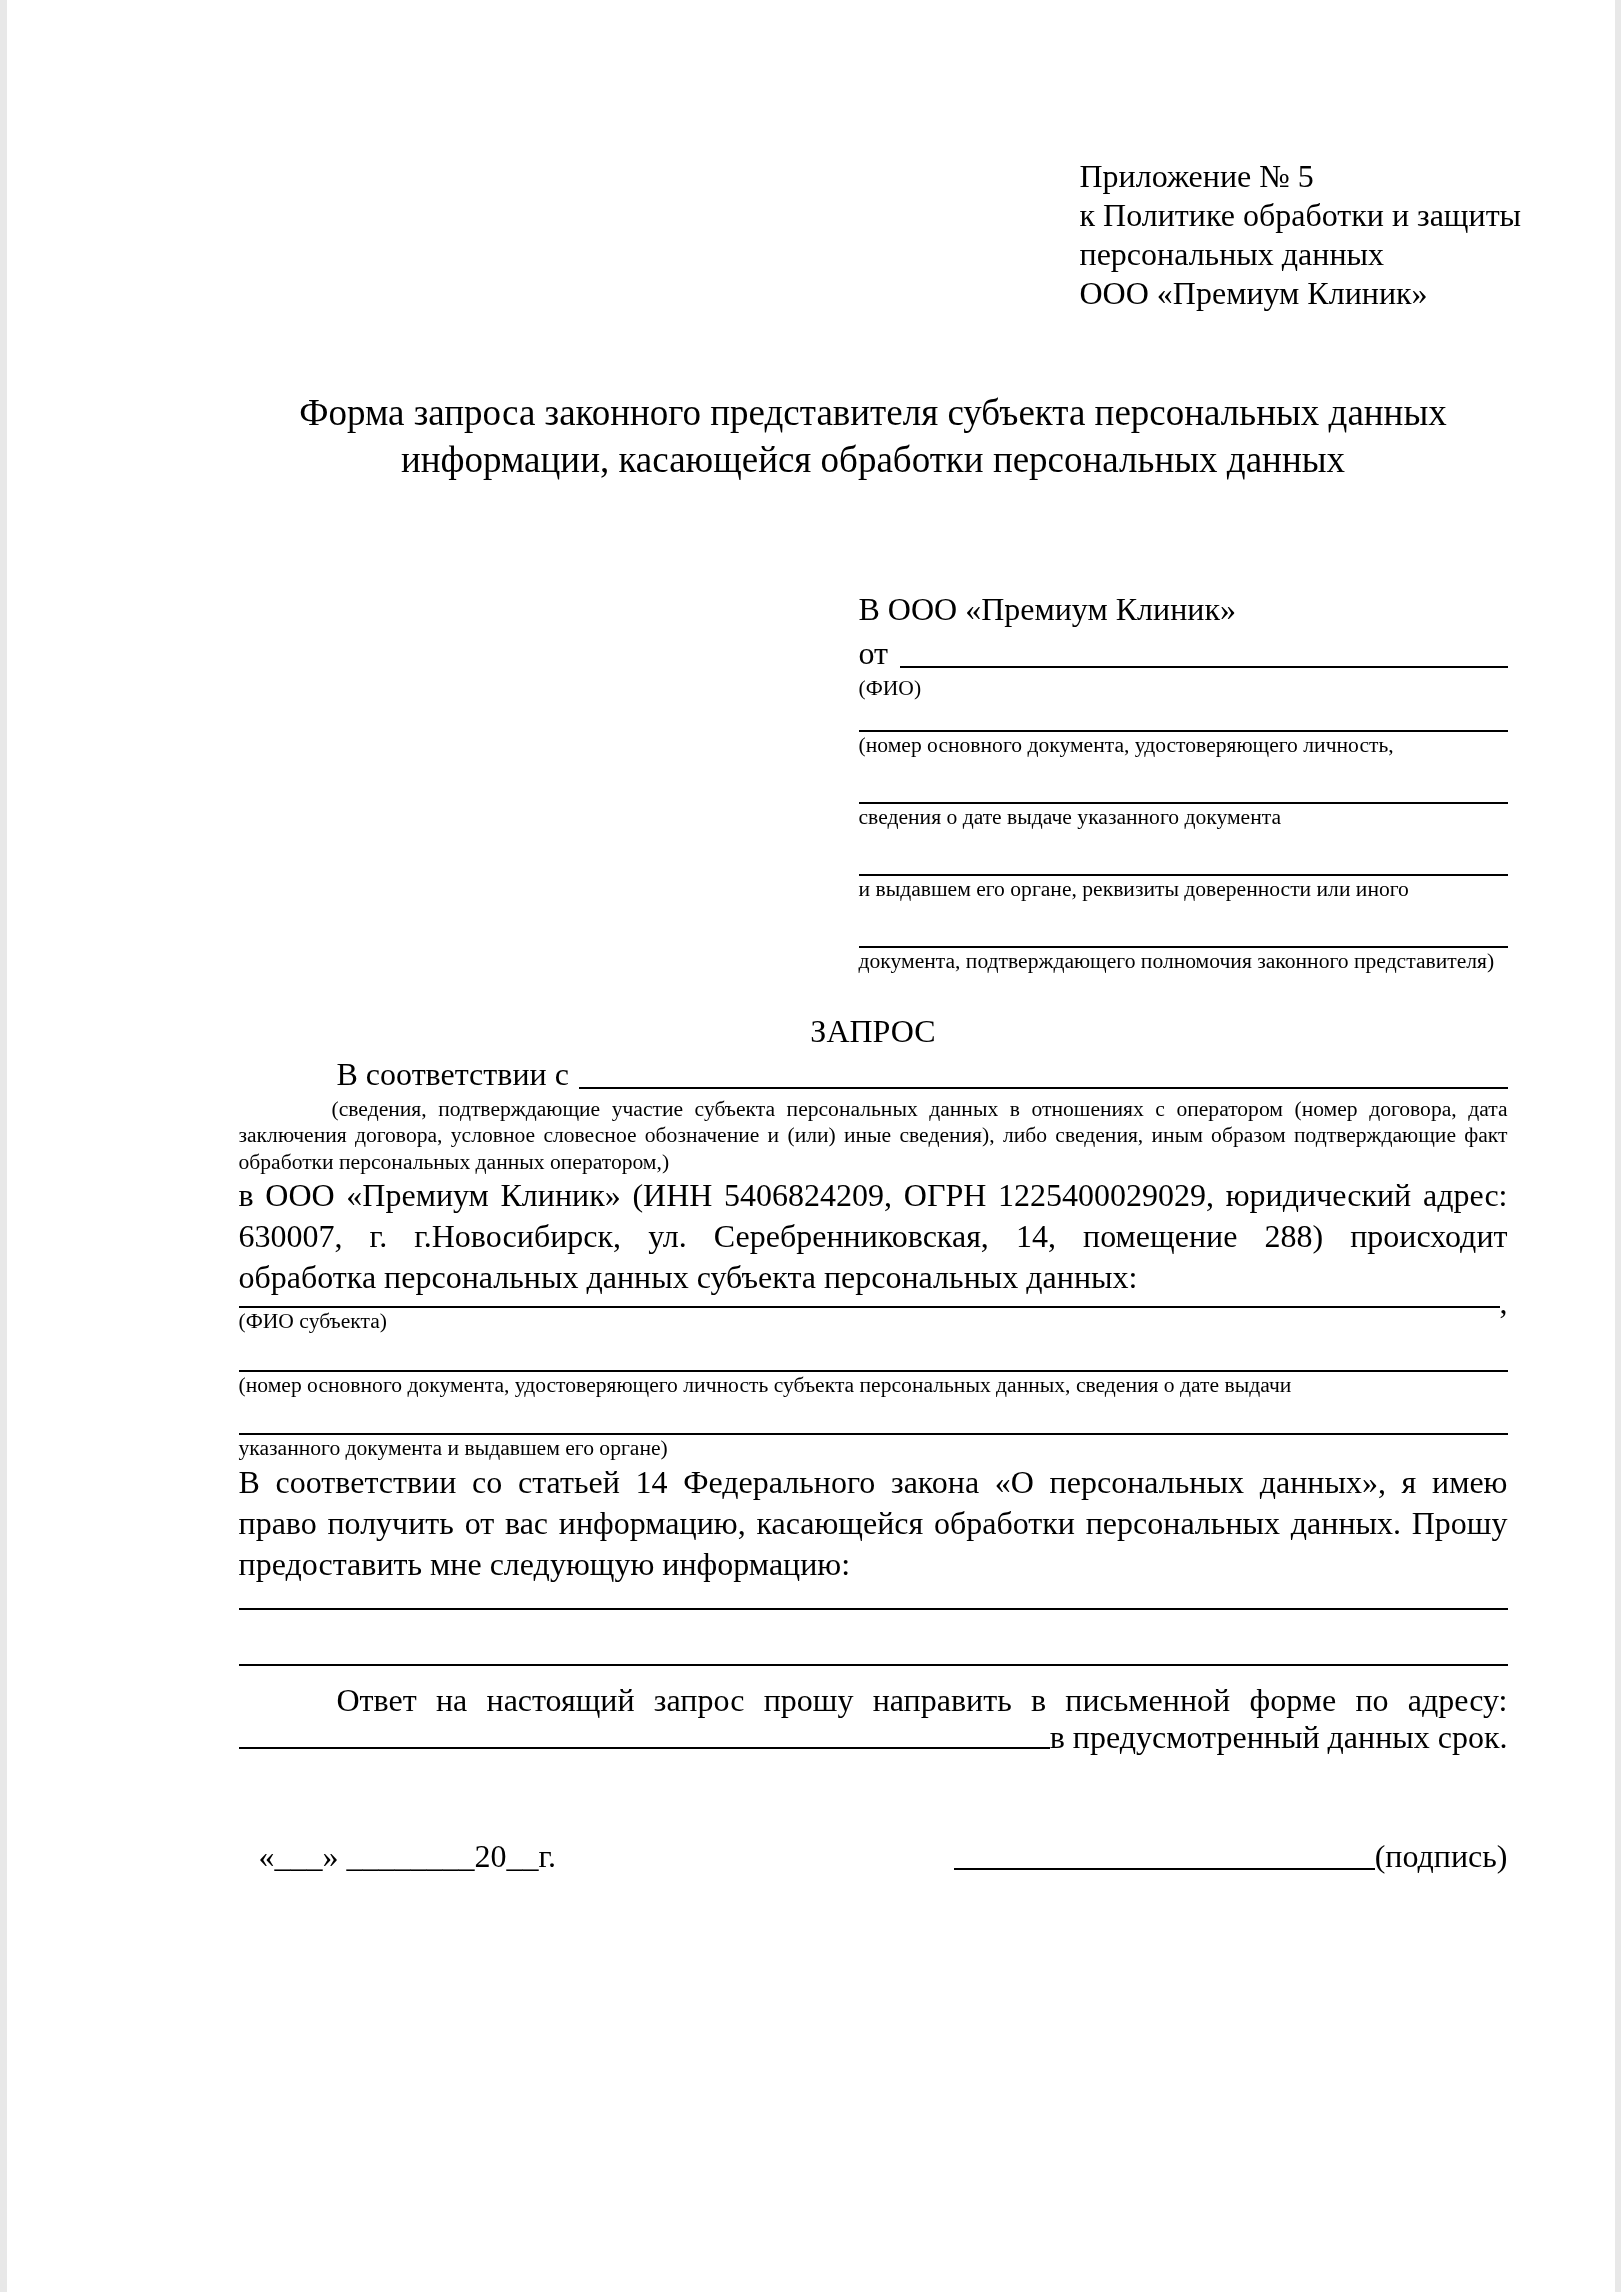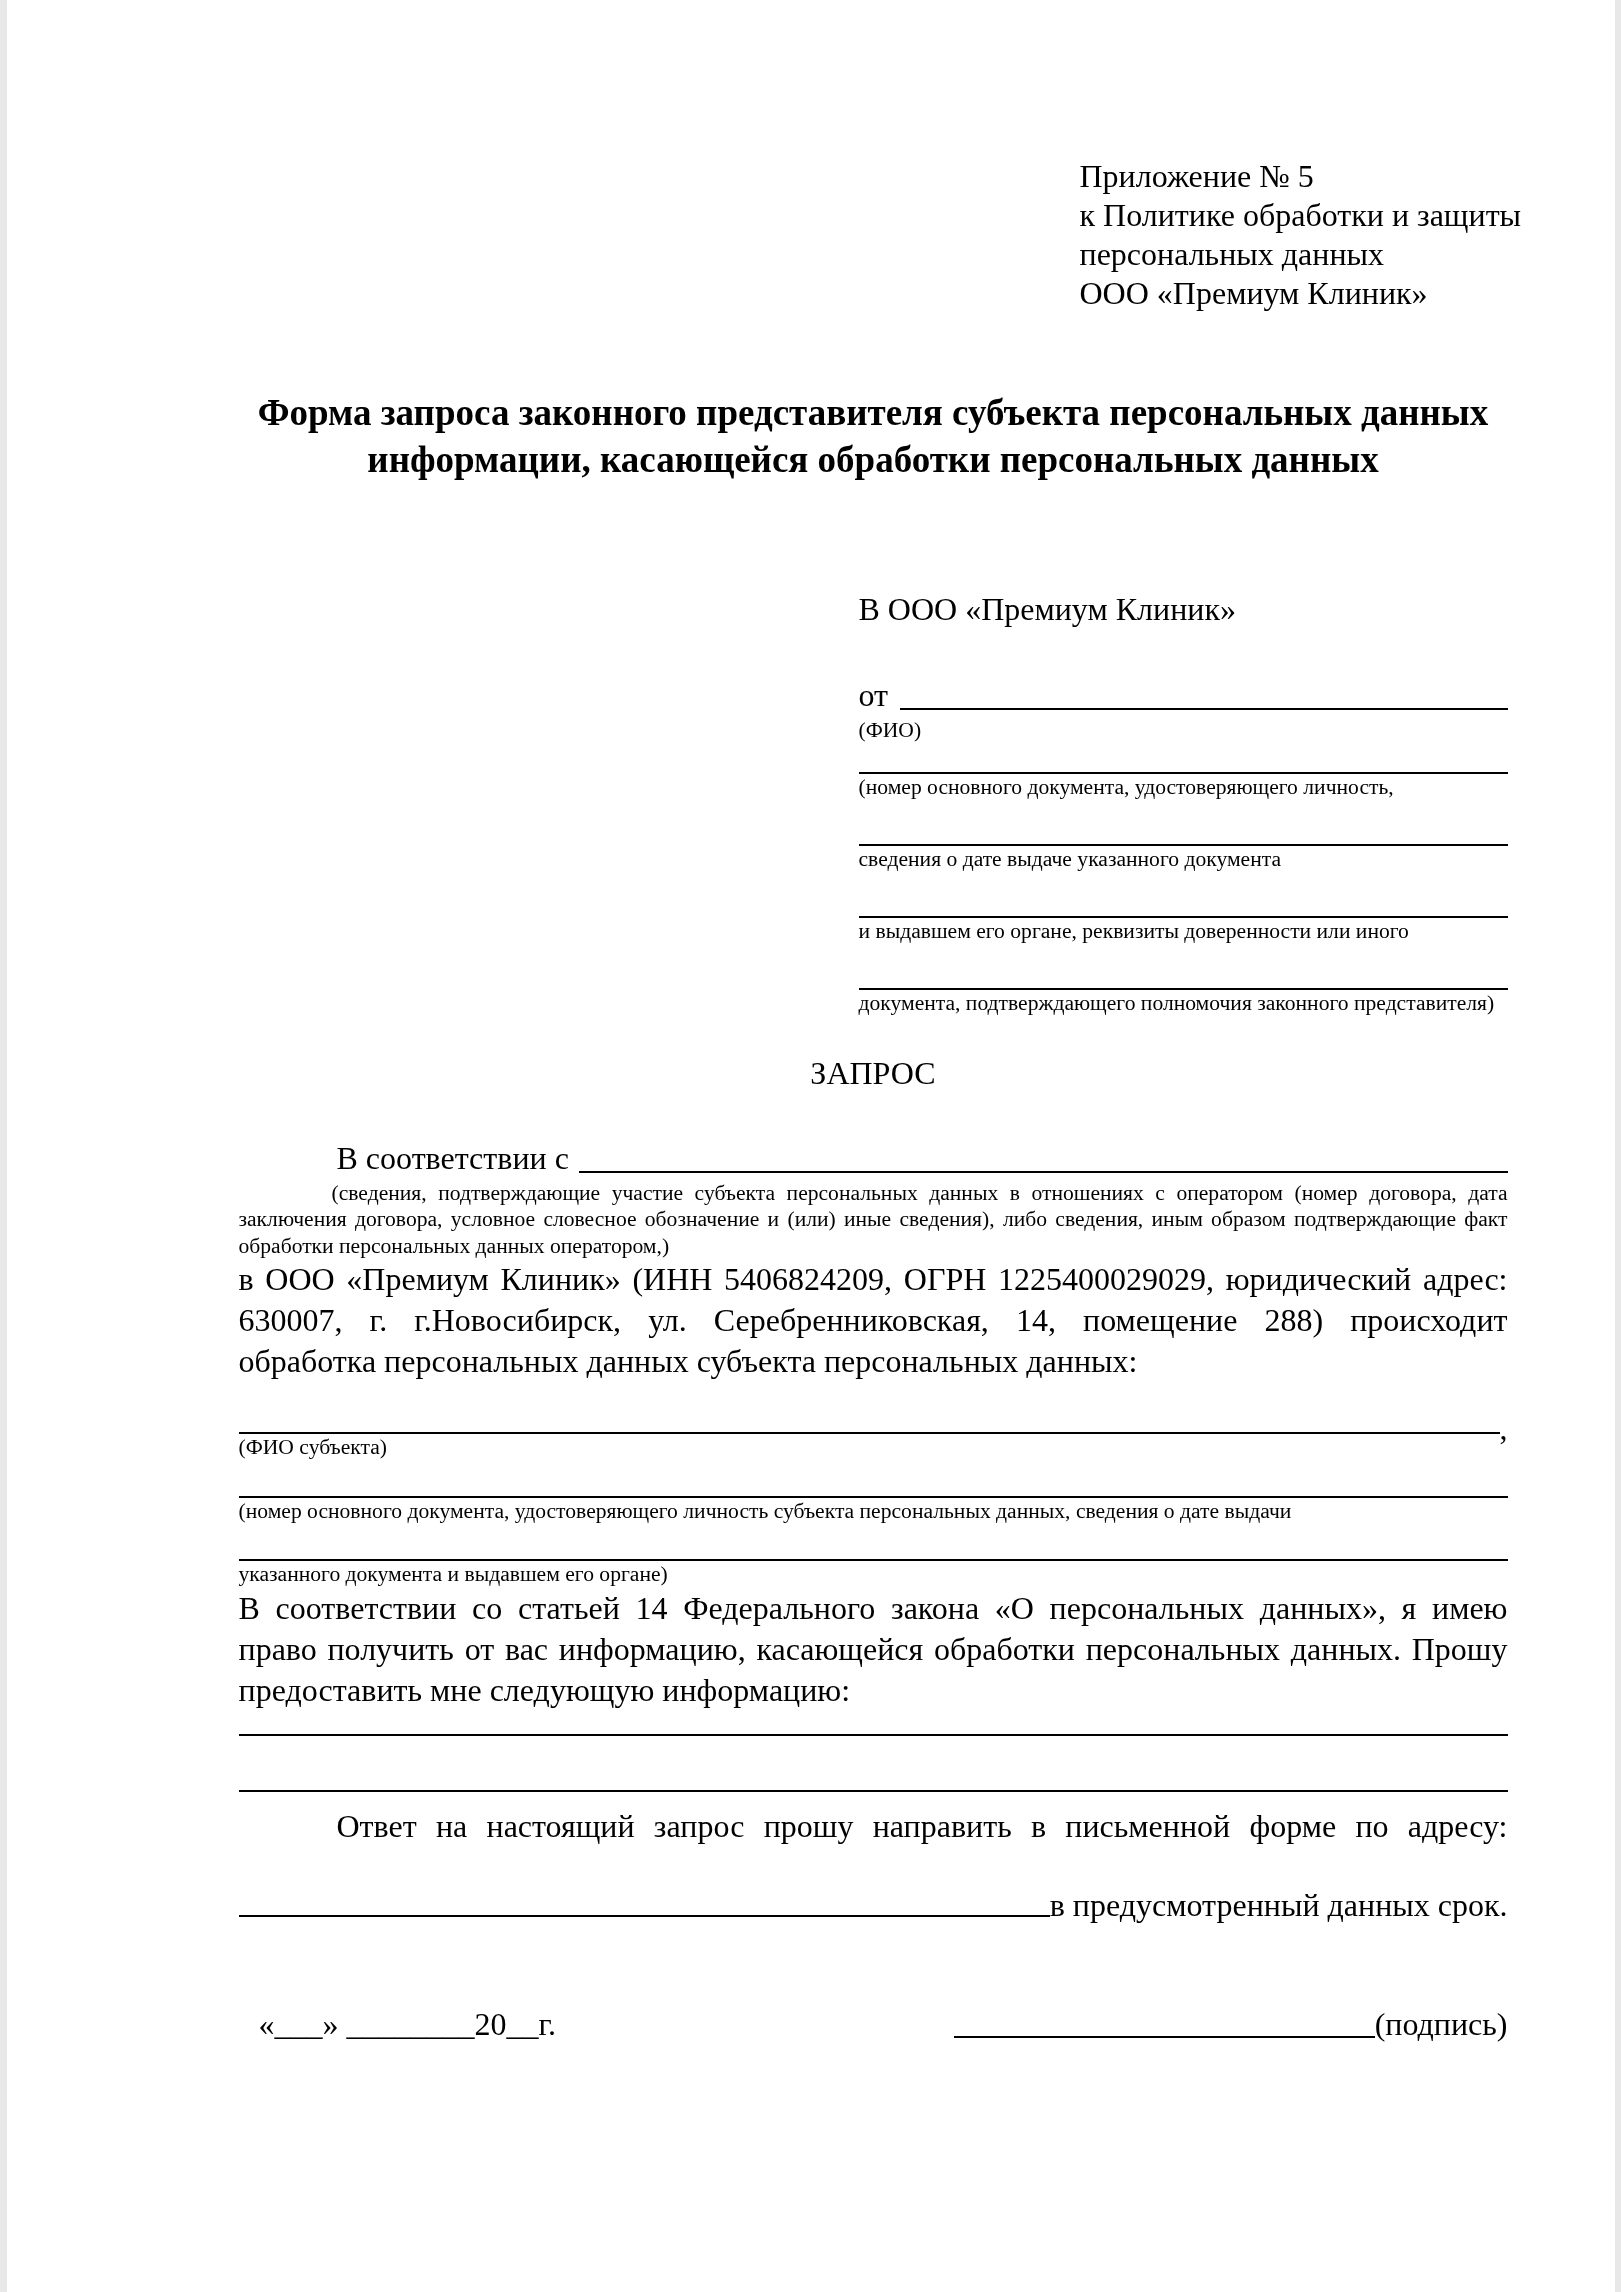--- a/index.html
+++ b/index.html
@@ -14,27 +14,27 @@
     font-size:32px;
     overflow:hidden;
   }
   .content { position:absolute; left:232px; top:157px; width:1269px; }
 
   
   .appendix { margin-left:841px; line-height:39px; }
   .appendix div { white-space:nowrap; }
 
   
-  .doc-title { margin-top:76px; text-align:center; font-weight:bold; font-size:37px; line-height:47px; }
+  .doc-title { margin-top:76px; text-align:center; font-weight:normal; font-size:37px; line-height:47px; }
   .doc-title div { white-space:nowrap; }
 
   
   .addressee { margin-top:104px; margin-left:620px; width:649px; }
   .addressee .org { line-height:44px; white-space:nowrap; }
-  .flexline { display:flex; align-items:flex-end;margin-top:42px; }
+  .flexline { display:flex; align-items:flex-end; }
   .from-line { line-height:44px; }
   .from-line .label { padding-right:11.8px; }
   .fill { flex:1 1 auto; border-bottom:2px solid #000; min-width:29px; }
   .from-line .fill { margin-bottom:6.9px; }
 
   .caption { font-size:21.6px; line-height:26.5px; }
   .center { text-align:left; }
 
   .blank-sm { height:30px; border-bottom:2px solid #000; }
   .mt16 { margin-top:15.7px; }

